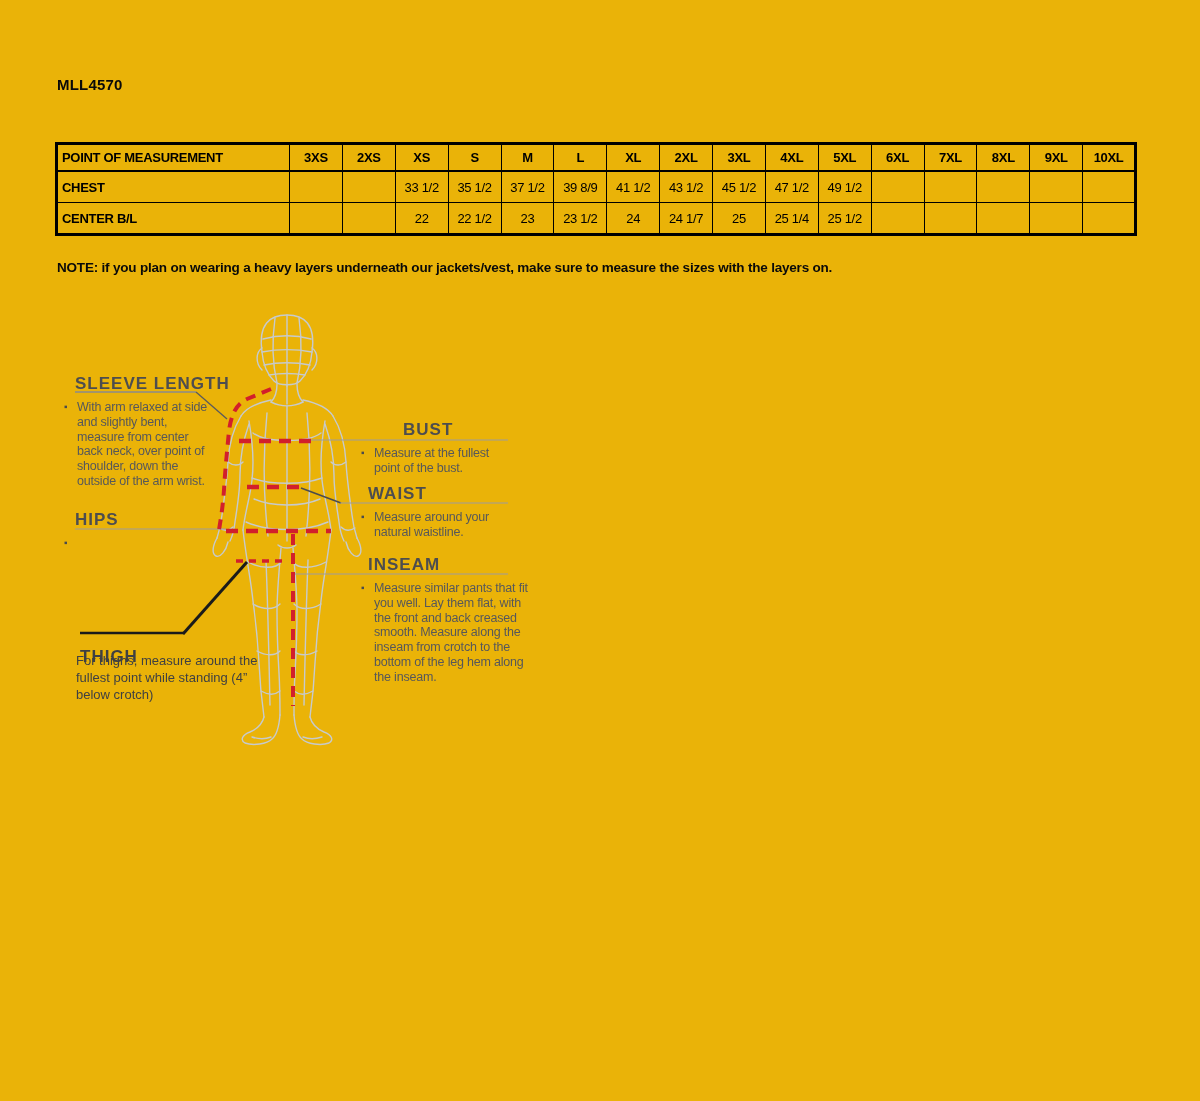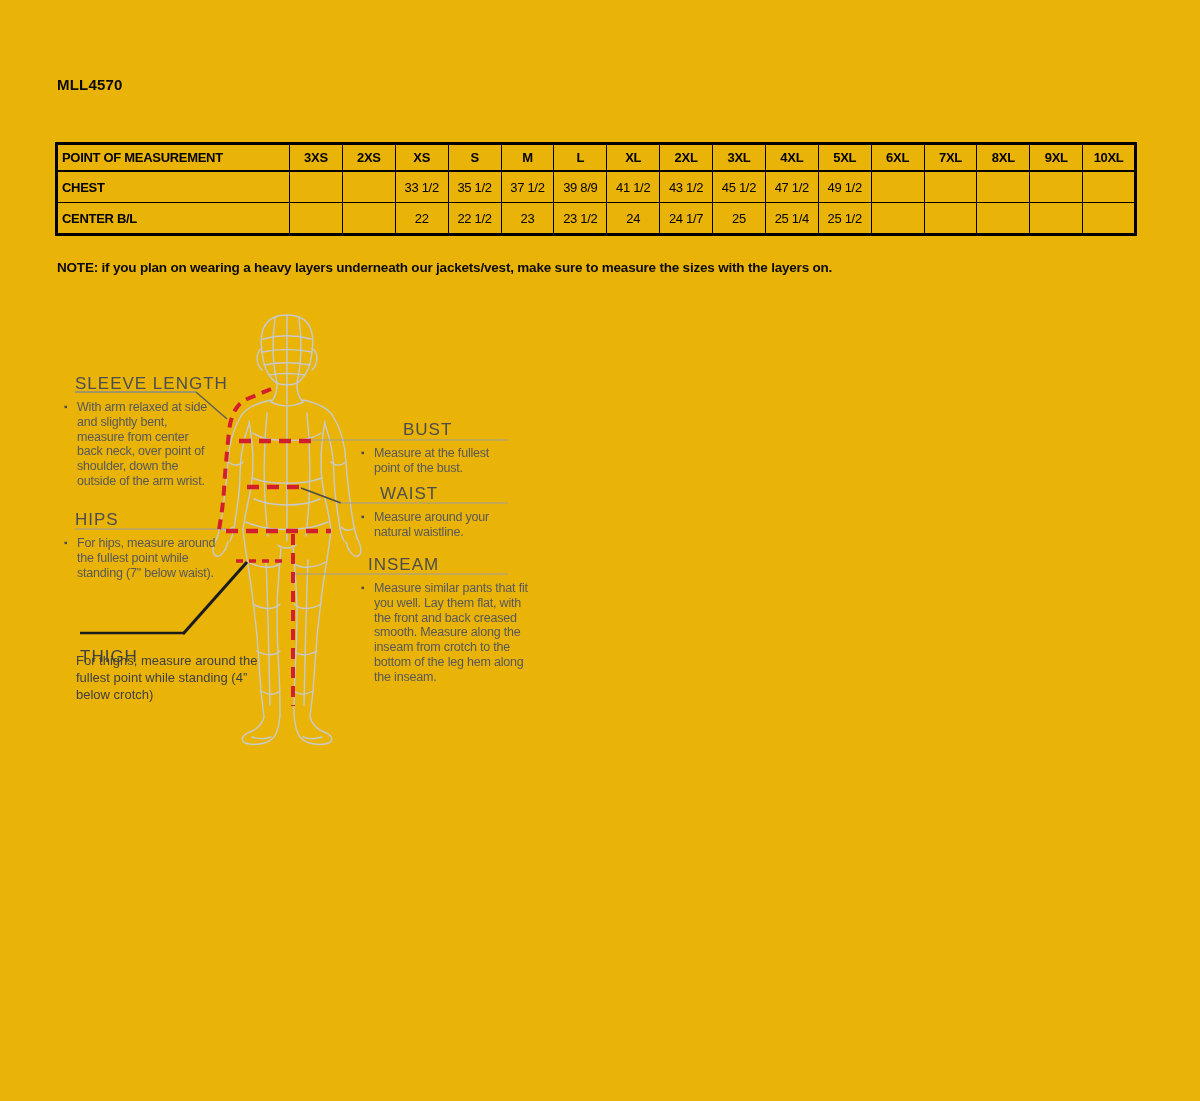--- a/index.html
+++ b/index.html
@@ -24,21 +24,21 @@
   table.size-chart thead th.first { text-align:left; padding-left:4px; }
   table.size-chart tbody th { height:30px; font-weight:bold; text-align:left; padding-left:4px;margin-left:39px; }
   table.size-chart tbody td { height:30px; text-align:center; font-weight:normal; }
   .note-line {
     position:absolute; left:57px; top:260px; width:900px;
     font-size:13.5px; font-weight:bold; letter-spacing:-.2px; color:#0a0a0a;
   }
   .diagram-svg { position:absolute; left:0; top:0; }
   .dg-title {
     position:absolute; font-size:17px; letter-spacing:1px; color:#4d4d4f;
-    font-weight:normal; white-space:nowrap;
+    font-weight:bold; white-space:nowrap;
   }
   .dg-desc {
     position:absolute; font-size:12.5px; line-height:1.18; letter-spacing:-.2px;
     color:#57585a;
   }
   .dg-desc.bulleted { padding-left:0; }
   .bullet { position:absolute; left:-13px; top:1px; font-size:10px; color:#4b4b4d; }
   .thigh-desc { color:#3f4042; font-size:13px; line-height:1.3; letter-spacing:0;margin-top:12px; }
 </style>
 </head>
@@ -224,34 +224,34 @@
     </g>
   </svg>
 
   <div class="dg-title" style="left:75px; top:374px;">SLEEVE LENGTH</div>
   <div class="dg-desc bulleted" style="left:77px; top:400px; width:136px;">
     <span class="bullet">▪</span><span>With arm relaxed at side and slightly bent, measure from center back neck, over point of shoulder, down the outside of the arm wrist.</span>
   </div>
 
   <div class="dg-title" style="left:75px; top:510px;">HIPS</div>
   <div class="dg-desc bulleted" style="left:77px; top:536px; width:158px;">
-    <span class="bullet">▪</span><span>For hips, measure around the fullest point while standing (7" below waist).</span>
+    <span class="bullet">▪</span>
   </div>
 
   <div class="dg-title" style="left:80px; top:634px; color:#3f4042;margin-top:13px;">THIGH</div>
   <div class="dg-desc thigh-desc" style="left:76px; top:641px; width:182px;">
     <span>For thighs, measure around the fullest point while standing (4” below crotch)</span>
   </div>
 
   <div class="dg-title" style="left:368px; top:420px;margin-left:35px;">BUST</div>
   <div class="dg-desc bulleted" style="left:374px; top:446px; width:142px;">
     <span class="bullet">▪</span><span>Measure at the fullest point of the bust.</span>
   </div>
 
-  <div class="dg-title" style="left:368px; top:484px;margin-left:12px;">WAIST</div>
+  <div class="dg-title" style="left:368px; top:484px;">WAIST</div>
   <div class="dg-desc bulleted" style="left:374px; top:510px; width:142px;">
     <span class="bullet">▪</span><span>Measure around your natural waistline.</span>
   </div>
 
   <div class="dg-title" style="left:368px; top:555px;">INSEAM</div>
   <div class="dg-desc bulleted" style="left:374px; top:581px; width:158px;">
     <span class="bullet">▪</span><span>Measure similar pants that fit you well. Lay them flat, with the front and back creased smooth. Measure along the inseam from crotch to the bottom of the leg hem along the inseam.</span>
   </div>
 
 </div>

